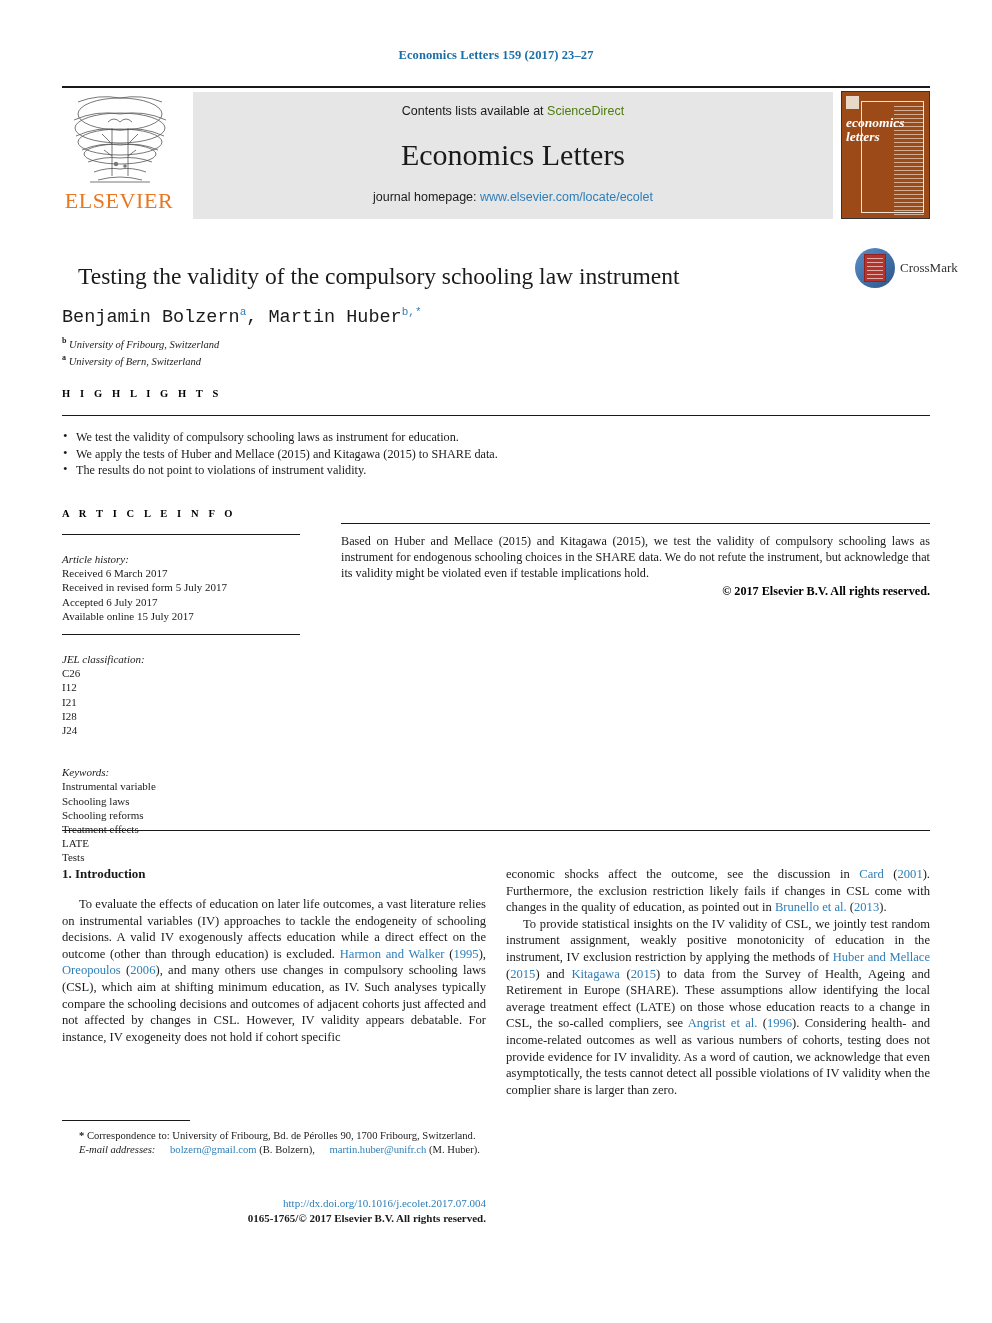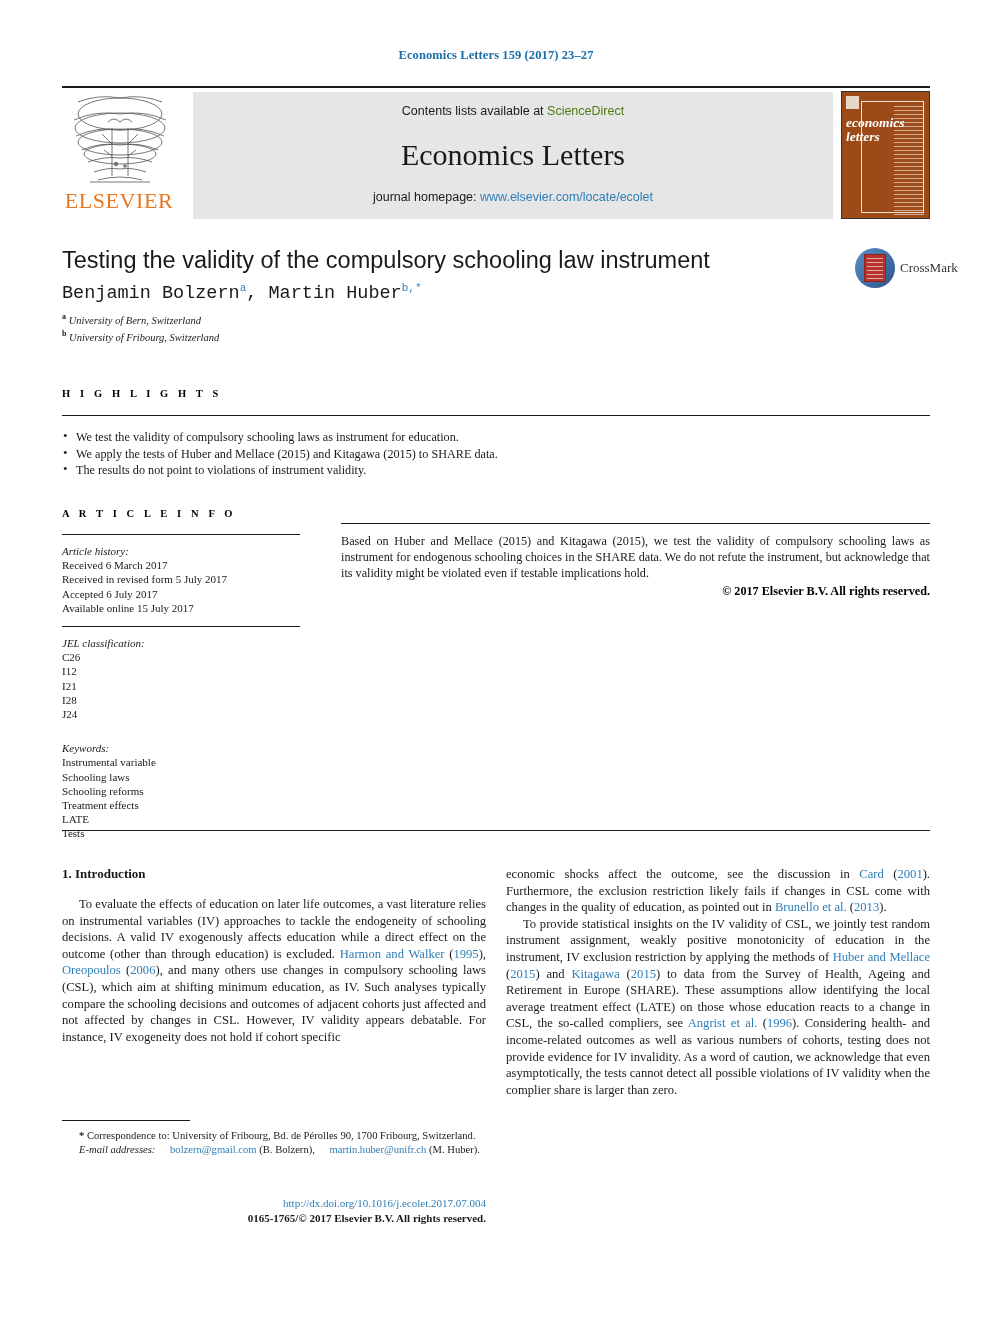--- a/index.html
+++ b/index.html
@@ -147,25 +147,25 @@
     margin-bottom: 3px;
   }
 
   
   .title-block {
     position: absolute;
     left: 62px; top: 246px;
     width: 868px;
   }
   .paper-title {
-    font-family: Liberation Sans, sans-serif;
+    font-family: Liberation Serif, serif;
     font-size: 23.5px;
     line-height: 28px;
     color: #1a1a1a;
-    margin: 0;
+    margin: 16px;
     font-weight: normal;
   }
   .authors {
     margin-top: 8px;
     font-family: Liberation Mono, monospace;
     font-size: 18.5px;
     color: #1a1a1a;
   }
   .authors sup { font-size: 11px; color: #2e7eb8; vertical-align: super; }
   .affils {
@@ -259,21 +259,21 @@
     left: 62px; top: 508px;
     width: 238px;
   }
   .abs-col {
     position: absolute;
     left: 341px; top: 508px;
     width: 589px;
   }
   .ai-rule { margin-top: 15px; }
   .info-body {
-    margin-top: 9px;
+    margin-top: 17px;
     font-family: "Liberation Serif", serif;
     font-size: 11px;
     line-height: 14.2px;
     color: #1a1a1a;
   }
   .info-body .lab {
     font-style: italic;
     display: block;
   }
   .sub-rule {
@@ -458,22 +458,22 @@
     </div>
   </div>
 
   <div class="title-block">
     <h1 class="paper-title">Testing the validity of the compulsory schooling law instrument</h1>
     <div class="authors">
       <span>Benjamin Bolzern</span><sup>a</sup>,
       <span>Martin Huber</span><sup>b,*</sup>
     </div>
     <div class="affils">
+      <div><sup>b</sup> <span>University of Fribourg, Switzerland</span></div>
       <div><sup>a</sup> <span>University of Bern, Switzerland</span></div>
-      <div><sup>b</sup> <span>University of Fribourg, Switzerland</span></div>
     </div>
   </div>
 
   <div class="crossmark">
     <div class="cm-badge">
       <div class="cm-book">
         <i></i>
           <i></i>
           <i></i>
           <i></i>

